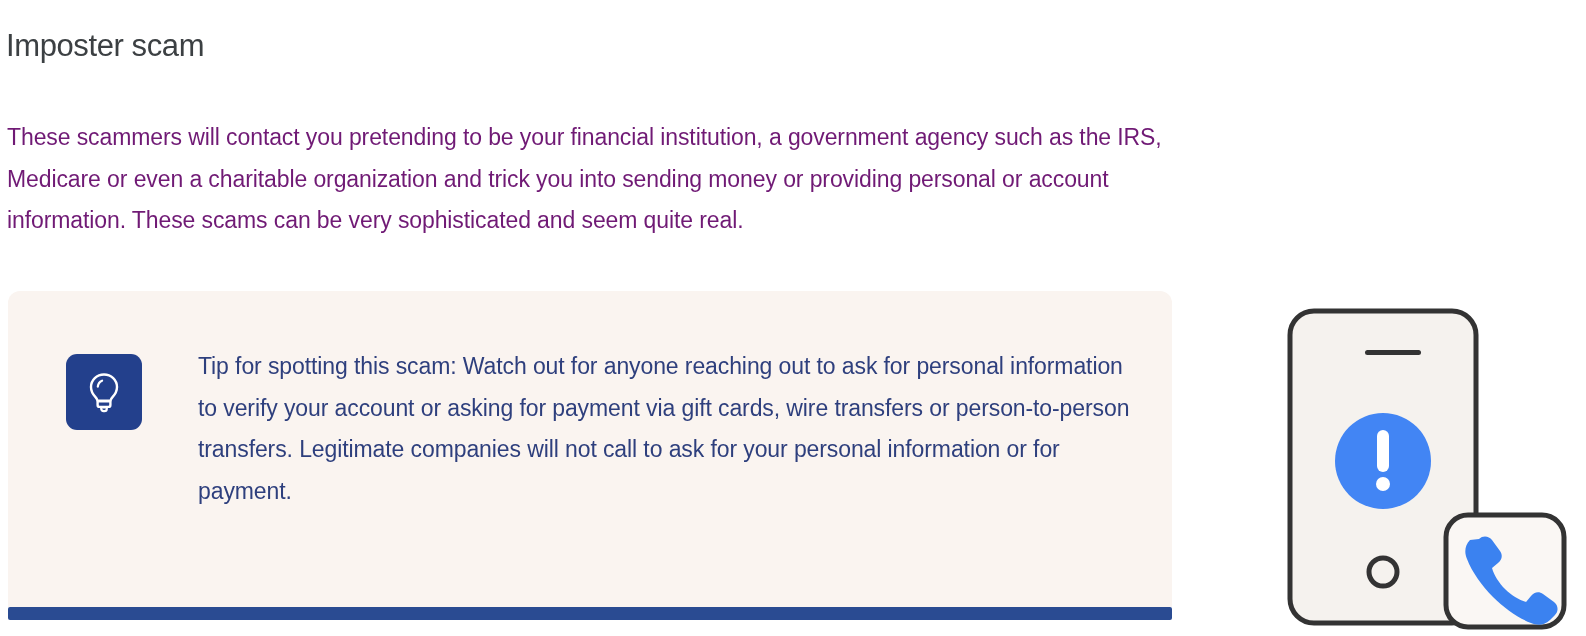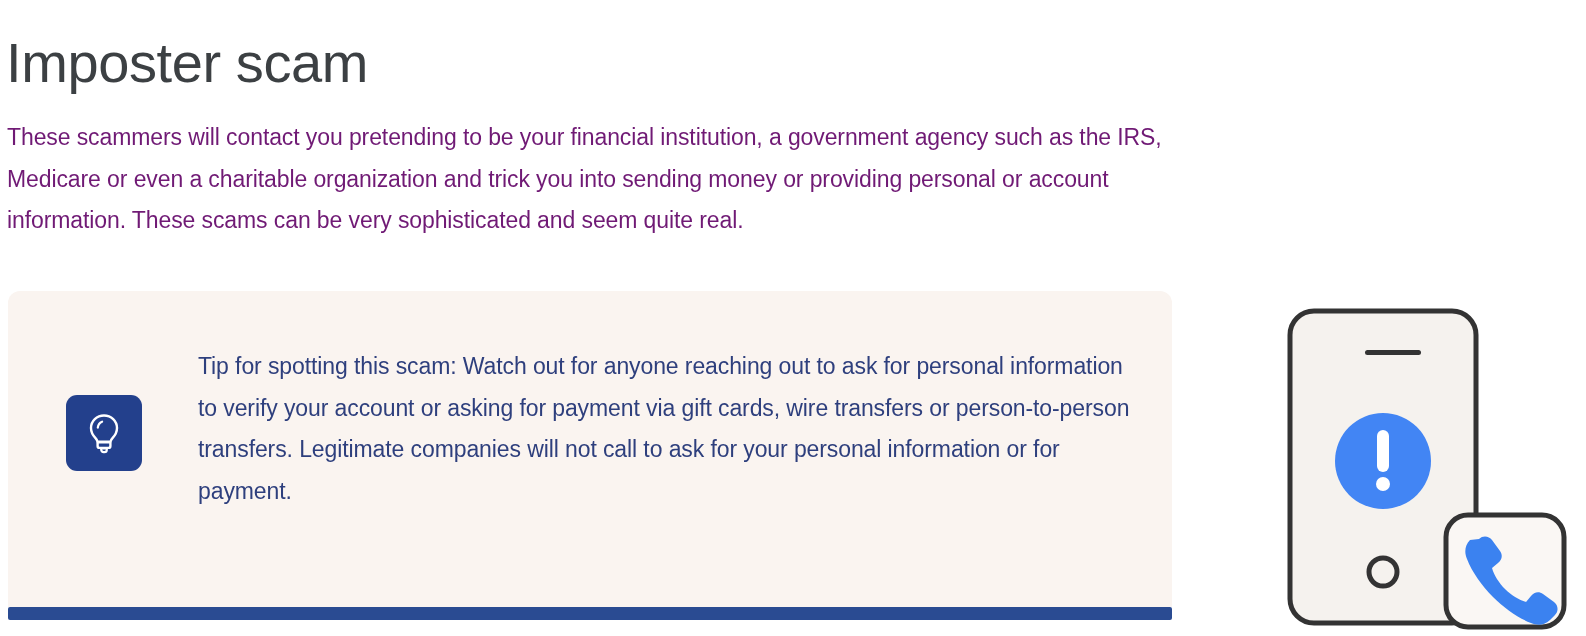--- a/index.html
+++ b/index.html
@@ -14,21 +14,21 @@
     overflow: hidden;
     font-family: "Liberation Sans", sans-serif;
     -webkit-font-smoothing: antialiased;
   }
 
   
   .page-title {
     position: absolute;
     left: 6px;
     top: -4px;
-    font-size: 56px;
+    font-size: 31px;
     line-height: 58px;
     font-weight: 400;
     letter-spacing: -0.4px;
     color: #3c4043;
     white-space: nowrap;
   }
 
   
   .intro-paragraph {
     position: absolute;
@@ -61,21 +61,21 @@
     height: 13px;
     background: #2a4b92;
     border-radius: 2px;
   }
 
   .tip-inner {
     position: absolute;
     left: 58px;
     top: 63px;
     display: flex;
-    align-items: center;
+    align-items: flex-start;
   }
 
   .tip-icon-box {
     width: 76px;
     height: 76px;
     min-width: 76px;
     background: #23408c;
     border-radius: 11px;
     display: flex;
     align-items: center;

